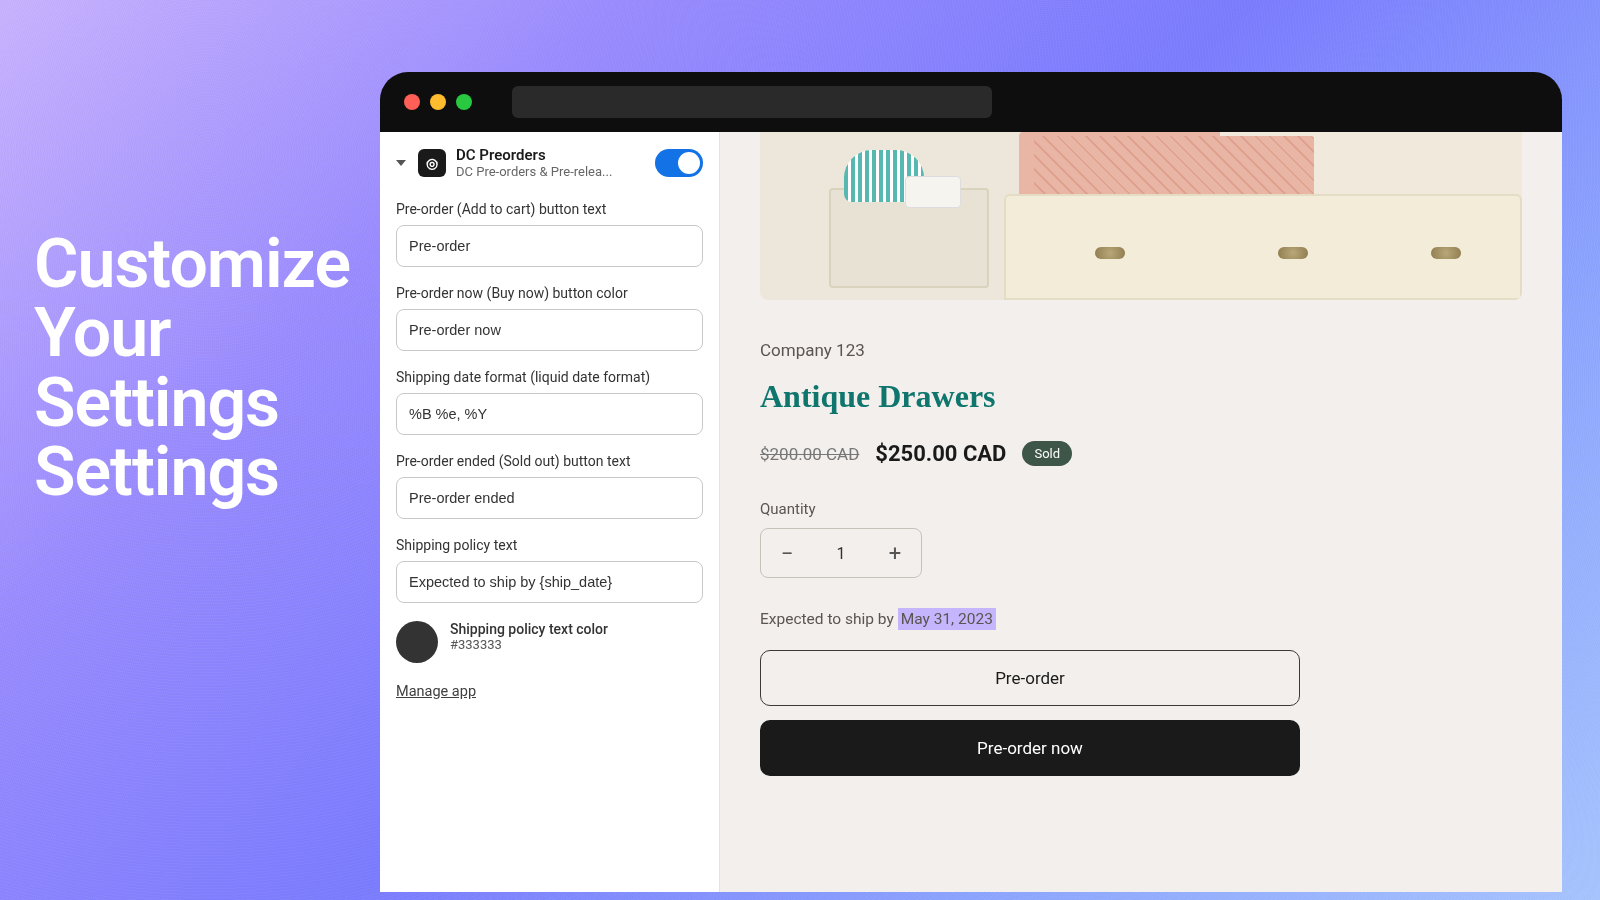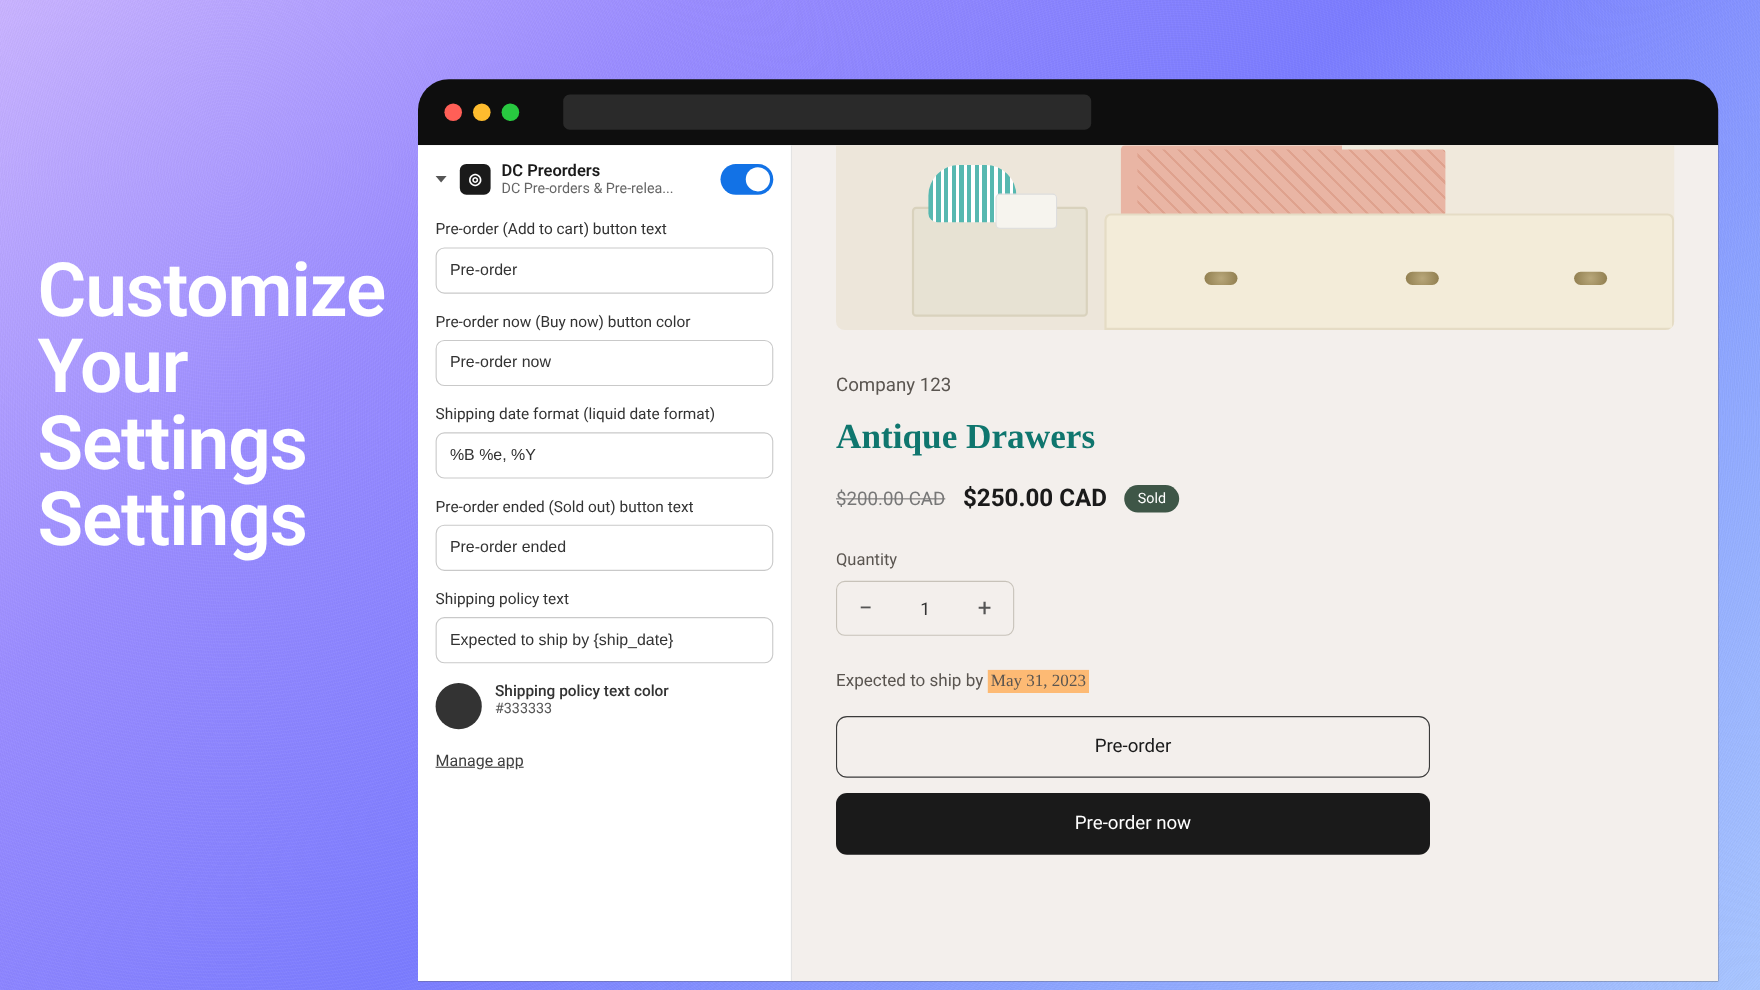--- a/index.html
+++ b/index.html
@@ -182,21 +182,21 @@
 }
 .qty-btn {
   width: 52px; height: 100%;
   display: flex; align-items: center; justify-content: center;
   font-size: 22px; color: #555; cursor: pointer; user-select: none;
 }
 .qty-val {
   width: 56px; text-align: center; font-size: 16px; color: #333;
 }
 .ship-text { margin-top: 32px; font-size: 15.5px; color: #5a5550; }
-.ship-text .hl { background: #fdba74; padding: 2px 3px; font-family: Liberation Serif, serif; }
+.ship-text .hl { background: #c4b5fd; padding: 2px 3px; }
 .cta {
   margin-top: 22px;
   width: 540px; height: 56px;
   border-radius: 10px;
   display: flex; align-items: center; justify-content: center;
   font-size: 17px; cursor: pointer;
 }
 .cta.primary { border: 1px solid #3a3a3a; color: #1a1a1a; background: transparent; }
 .cta.secondary { background: #1a1a1a; color: #fff; margin-top: 14px; }
 </style>

